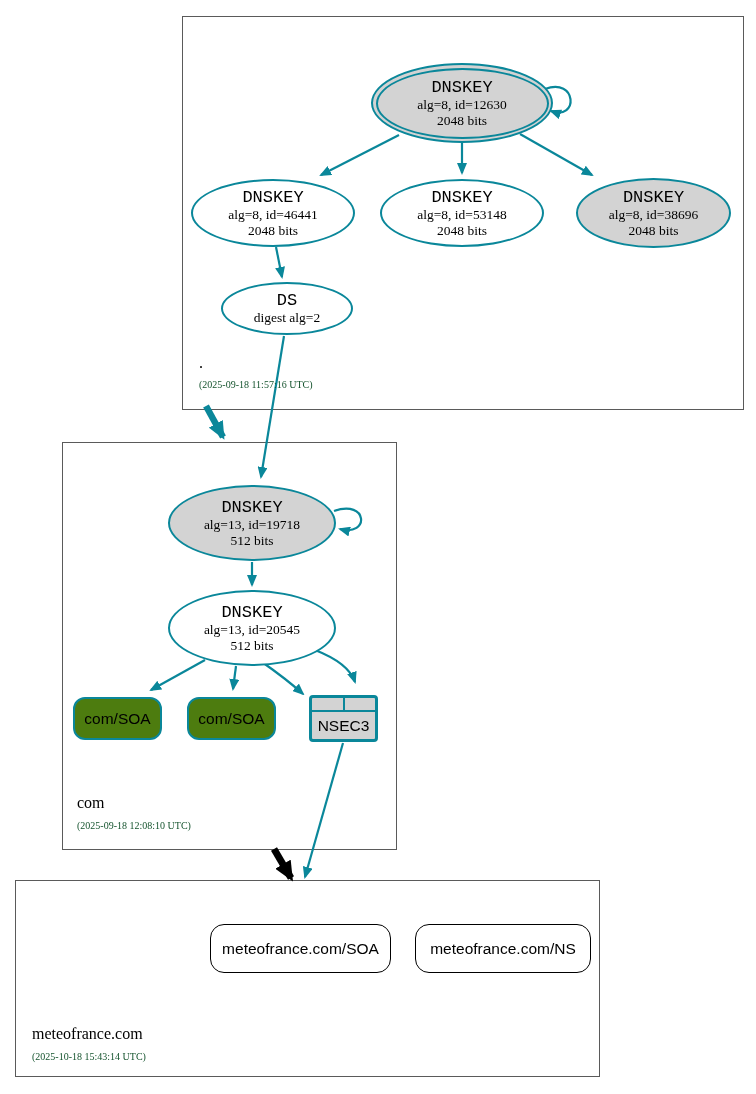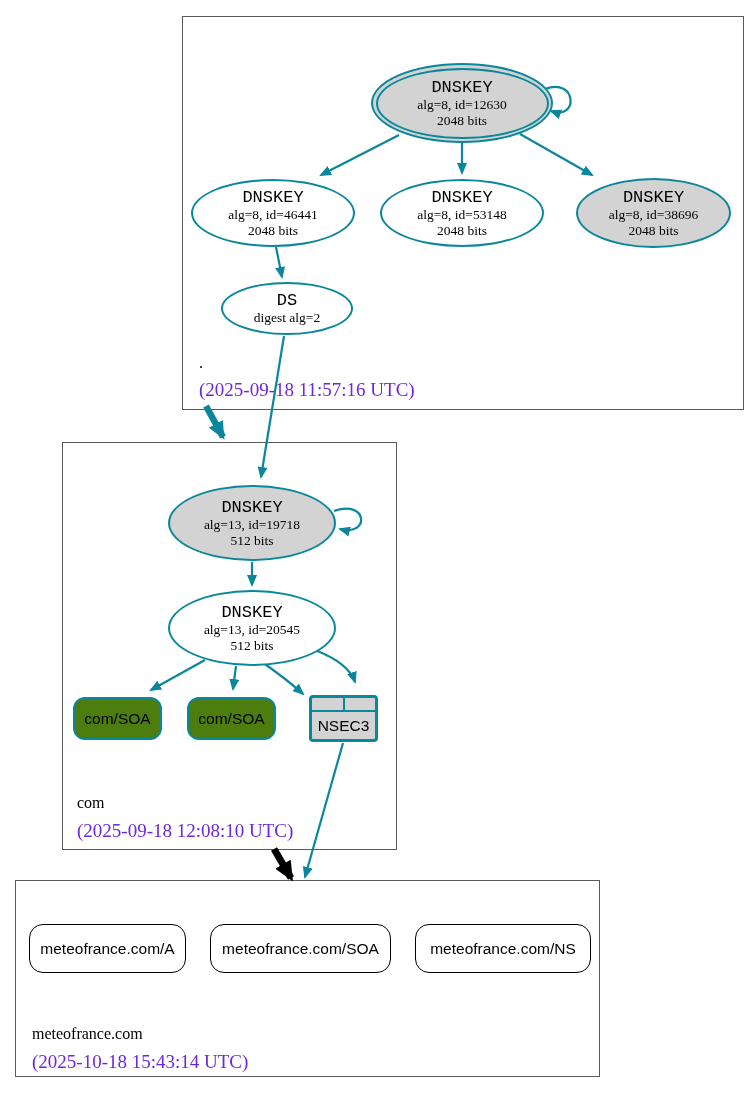--- a/index.html
+++ b/index.html
@@ -33,21 +33,21 @@
   .rrect-black{border:1.6px solid #000;border-radius:14px;background:#fff;font-size:15.5px;}
 
   .nsec3{border:3px solid var(--teal);background:var(--grayfill);border-radius:4px;
          display:flex;flex-direction:column;align-items:stretch;justify-content:flex-start;padding:0;}
   .nsec3-header{height:12px;display:flex;border-bottom:2.4px solid var(--teal);}
   .nsec3-cell1{flex:1;border-right:2.4px solid var(--teal);}
   .nsec3-cell2{flex:1;}
   .nsec3-label{flex:1;display:flex;align-items:center;justify-content:center;font-size:15.5px;}
 
   .zone-label{position:absolute;z-index:2;font-family:"Liberation Serif",serif;font-size:16px;color:#000;}
-  .zone-ts{position:absolute;z-index:2;font-family:"Liberation Serif",serif;font-size:19px;color:#6d28d9;}
+  .zone-ts{position:absolute;z-index:2;font-family:"Liberation Serif",serif;font-size:10px;color:#14532d;}
 </style>
 </head>
 <body>
 
 <div id="canvas">
 
   <div class="zone-box" style="left:182px;top:16px;width:560px;height:392px;"></div>
   <div class="zone-box" style="left:62px;top:442px;width:333px;height:406px;"></div>
   <div class="zone-box" style="left:15px;top:880px;width:583px;height:195px;"></div>
 
@@ -137,23 +137,20 @@
     <div class="nsec3-header">
       <div class="nsec3-cell1"></div>
       <div class="nsec3-cell2"></div>
     </div>
     <div class="nsec3-label">NSEC3</div>
   </div>
 
   <div class="zone-label" style="left:77px;top:794px;">com</div>
   <div class="zone-ts" style="left:77px;top:820px;">(2025-09-18 12:08:10 UTC)</div>
 
-  <div class="node rrect-black" style="left:29px;top:924px;width:157px;height:49px;">
-    <div>meteofrance.com/A</div>
-  </div>
 
   <div class="node rrect-black" style="left:210px;top:924px;width:181px;height:49px;">
     <div>meteofrance.com/SOA</div>
   </div>
 
   <div class="node rrect-black" style="left:415px;top:924px;width:176px;height:49px;">
     <div>meteofrance.com/NS</div>
   </div>
 
   <div class="zone-label" style="left:32px;top:1025px;">meteofrance.com</div>

